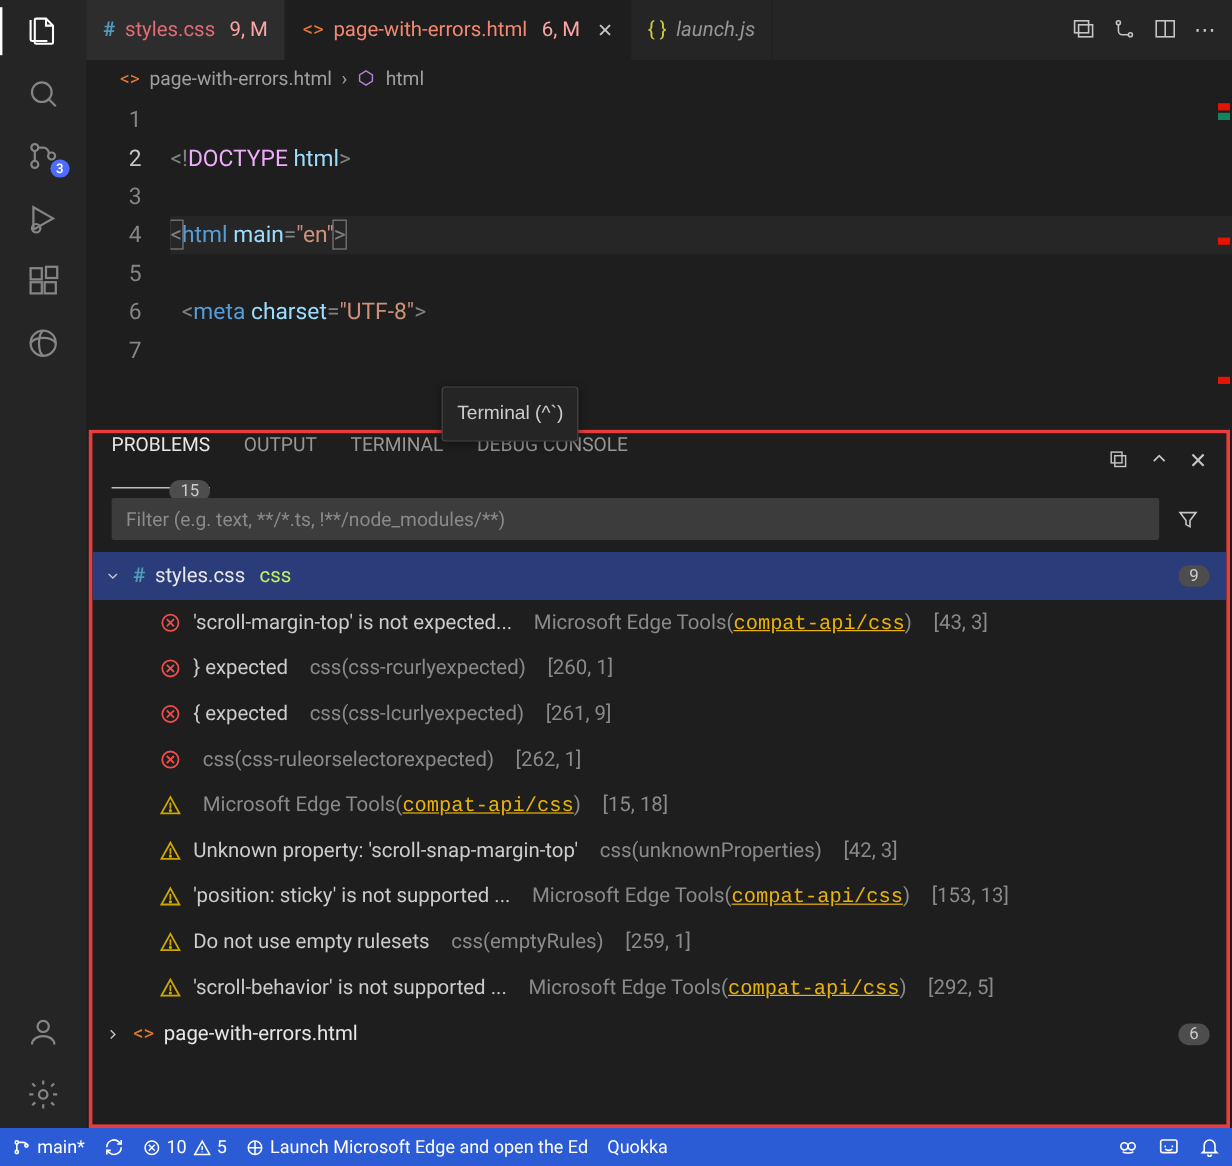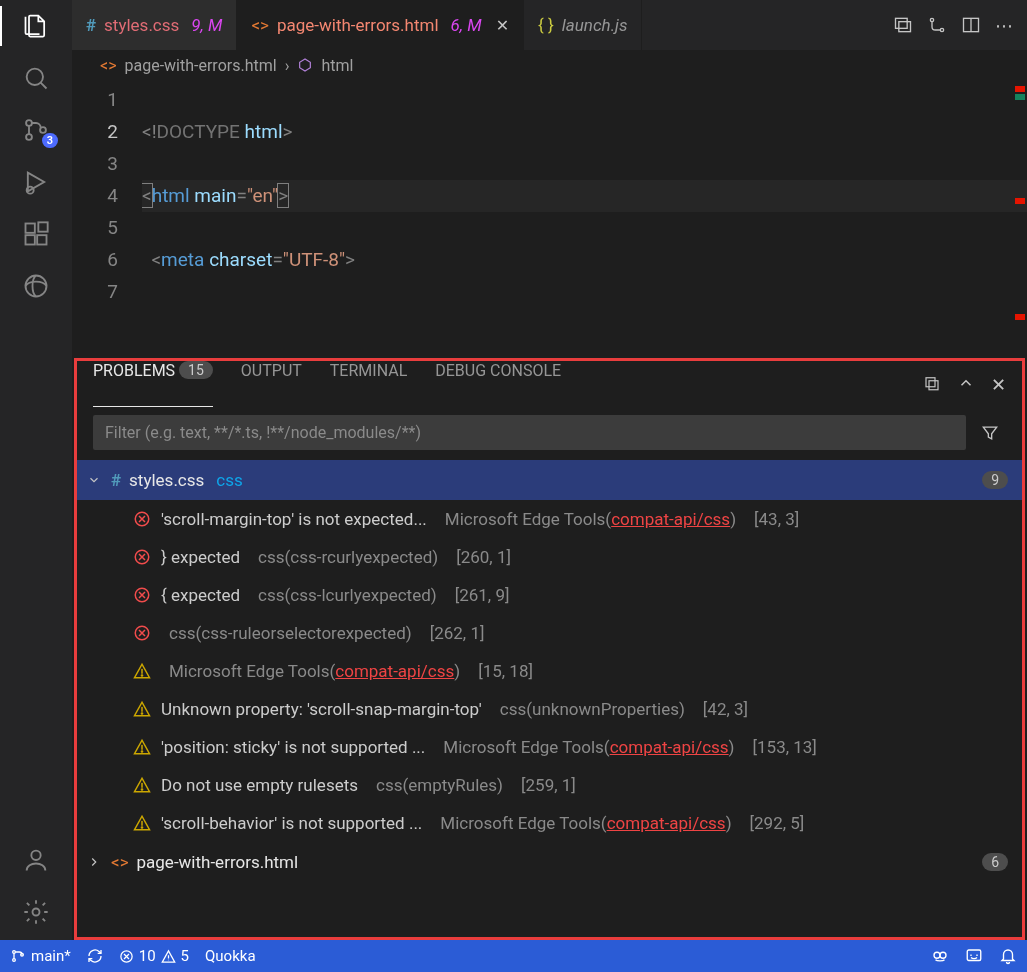--- a/index.html
+++ b/index.html
@@ -11,63 +11,63 @@
 .activity-bar .icon.active::before { content:""; position:absolute; left:-20px; top:-4px; bottom:-4px; width:2px; background:#fff; }
 .activity-bar .spacer { flex:1; }
 .badge { position:absolute; bottom:-2px; right:-6px; background:#4d6bfe; color:#fff; font-size:11px; border-radius:10px; padding:1px 5px; font-weight:600; }
 .editor-area { flex:1; display:flex; flex-direction:column; min-width:0; }
 .tab-bar { height:50px; background:#252526; display:flex; align-items:center; }
 .tab { height:100%; padding:0 14px; display:flex; align-items:center; gap:8px; font-size:17px; color:#969696; background:#2d2d2d; border-right:1px solid #1e1e1e; cursor:pointer; position:relative; }
 .tab.active { background:#1e1e1e; color:#e8e8e8; }
 .tab .fname { color:#e06c75; }
 .tab.active .fname { color:#e8e8e8; }
 .tab .diag { margin-left:4px; }
-.tab .diag.err { color:#d946ef;font-style:italic; }
+.tab .diag.err { color:#fca5a5; }
 .tab .close { color:#c5c5c5; margin-left:6px; font-size:16px; }
 .tab-actions { margin-left:auto; display:flex; gap:14px; padding-right:14px; color:#c5c5c5; }
 .tab-actions span { cursor:pointer; }
 .breadcrumb { height:30px; padding-left:28px; display:flex; align-items:center; gap:8px; font-size:16px; color:#a0a0a0; background:#1e1e1e; }
 .breadcrumb svg { flex-shrink:0; }
 .code-area { flex:0 0 auto; font-family:"SF Mono",Menlo,Consolas,monospace; font-size:19px; line-height:32px; display:flex; position:relative; background:#1e1e1e; padding-top:4px; }
 .gutter { width:70px; text-align:right; padding-right:24px; color:#858585; user-select:none; }
 .code { flex:1; white-space:pre; color:#d4d4d4; position:relative; overflow:hidden; }
 .code .line { height:32px; }
 .tk-punct { color:#808080; }
-.tk-doctype { color:#737373; }
+.tk-doctype { color:#f0abfc; }
 .tk-tag { color:#569cd6; }
 .tk-attr { color:#9cdcfe; }
 .tk-str { color:#ce9178; }
 .cursor-line { background:rgba(255,255,255,0.04); }
 .hl-box { outline:1px solid #7f7f7f; }
 .tooltip { position:absolute; top:242px; left:296px; background:#252526; border:1px solid #454545; padding:6px 12px; color:#ccc; font-size:16px; font-family:-apple-system,sans-serif; border-radius:3px; box-shadow:0 2px 8px rgba(0,0,0,.4); }
 .panel { flex:1; display:flex; flex-direction:column; background:#1e1e1e; border:3px solid #e93d3d; margin-left:2px; margin-right:2px; min-height:0; }
 .panel-tabs { display:flex; align-items:center; height:46px; padding:0 16px; gap:28px; font-size:16px; }
-.panel-tabs .ptab { color:#969696; cursor:pointer; display:flex; align-items:flex-start; gap:4px; height:100%; }
+.panel-tabs .ptab { color:#969696; cursor:pointer; display:flex; align-items:flex-end; gap:20px; height:100%;flex-direction:column; }
 .panel-tabs .ptab.active { color:#e7e7e7; border-bottom:1px solid #e7e7e7; }
 .pcount { background:#4d4d4d; color:#ccc; border-radius:11px; padding:1px 9px; font-size:14px; }
 .panel-tabs .pactions { margin-left:auto; display:flex; gap:16px; color:#c5c5c5; }
 .panel-tabs .pactions span { cursor:pointer; }
 .filter-row { padding:8px 16px 10px 16px; display:flex; gap:8px; }
 .filter-input { flex:1; background:#3c3c3c; border:none; color:#ccc; padding:8px 12px; font-size:16px; outline:none; border-radius:2px; }
 .filter-input::placeholder { color:#8a8a8a; }
 .filter-icon { width:32px; display:flex; align-items:center; justify-content:center; color:#c5c5c5; cursor:pointer; }
 .problems-list { flex:1; overflow:auto; font-size:17px; }
 .file-row { display:flex; align-items:center; height:40px; padding:0 14px 0 8px; gap:8px; cursor:pointer; }
 .file-row.selected { background:#2b3c7a; }
 .file-row .chev { width:18px; display:flex; justify-content:center; color:#c5c5c5; }
 .file-row .ficon { color:#519aba; }
 .file-row .ficon.html { color:#e37933; }
 .file-row .fname { color:#e7e7e7; }
-.file-row .flang { color:#0ea5e9; margin-left:4px; }
+.file-row .flang { color:#bef264; margin-left:4px; }
 .file-row .fcount { margin-left:auto; background:#4d4d4d; color:#ccc; border-radius:11px; padding:1px 9px; font-size:14px; }
 .problem-row { display:flex; align-items:center; height:38px; padding-left:56px; padding-right:14px; gap:10px; cursor:pointer; white-space:nowrap; overflow:hidden; }
 .problem-row .picon { flex-shrink:0; }
 .problem-row .msg { color:#cccccc; overflow:hidden; text-overflow:ellipsis; }
 .problem-row .src { color:#8a8a8a; margin-left:8px; flex-shrink:0; }
-.problem-row .link { color:#ef4444; text-decoration:underline; }
+.problem-row .link { color:#eab308; text-decoration:underline;font-family:Liberation Mono, monospace; }
 .problem-row .loc { color:#8a8a8a; margin-left:8px; flex-shrink:0; }
 .status-bar { height:32px; background:#2b5cd6; color:#fff; display:flex; align-items:center; font-size:15px; padding:0 10px; gap:16px; }
 .status-bar .sitem { display:flex; align-items:center; gap:5px; cursor:pointer; }
 .status-bar .sright { margin-left:auto; display:flex; gap:16px; }
 svg { display:block; }
 .minimap-strip { position:absolute; right:2px; top:0; width:14px; height:100%; }
 .minimap-strip .m { position:absolute; right:0; width:10px; height:6px; }
 </style>
 </head>
 <body>
@@ -196,20 +196,21 @@
       <div class="code">
 <div class="line"><span class="tk-punct">&lt;!</span><span class="tk-doctype">DOCTYPE</span> <span class="tk-attr">html</span><span class="tk-punct">&gt;</span></div>
 <div class="line cursor-line"><span class="hl-box"><span class="tk-punct">&lt;</span></span><span class="tk-tag">html</span> <span class="tk-attr">main</span><span class="tk-punct">=</span><span class="tk-str">"en"</span><span class="hl-box"><span class="tk-punct">&gt;</span></span></div>
 <div class="line">  <span class="tk-punct">&lt;</span><span class="tk-tag">meta</span> <span class="tk-attr">charset</span><span class="tk-punct">=</span><span class="tk-str">"UTF-8"</span><span class="tk-punct">&gt;</span></div>
 
 
 
 
 
       </div>
+      <div class="tooltip">Terminal (^`)</div>
       <div class="minimap-strip">
         <div class="m" style="top:6px;background:#e51400"></div>
         <div class="m" style="top:14px;background:#14825d"></div>
         <div class="m" style="top:118px;background:#e51400"></div>
         <div class="m" style="top:234px;background:#e51400"></div>
       </div>
     </div>
 
     <div class="panel">
       <div class="panel-tabs">
@@ -395,20 +396,27 @@
         <circle cx="12" cy="12" r="9"></circle>
         <path d="m8 8 8 8M16 8l-8 8"></path>
       </svg>
     <span>10</span>
     <svg width="15" height="15" viewBox="0 0 24 24" fill="none" stroke="currentColor" stroke-width="2">
         <path d="M12 3 2 21h20z"></path>
         <path d="M12 10v5m0 2v1"></path>
       </svg>
     <span>5</span>
   </div>
+  <div class="sitem">
+    <svg width="15" height="15" viewBox="0 0 24 24" fill="none" stroke="currentColor" stroke-width="2">
+        <circle cx="12" cy="12" r="9"></circle>
+        <path d="M12 3v18M3 12h18"></path>
+      </svg>
+    <span>Launch Microsoft Edge and open the Ed</span>
+  </div>
   <div class="sitem">Quokka</div>
   <div class="sright">
     <div class="sitem">
         <svg width="18" height="18" viewBox="0 0 24 24" fill="none" stroke="currentColor" stroke-width="1.8">
           <circle cx="8" cy="11" r="4"></circle>
           <circle cx="16" cy="11" r="4"></circle>
           <path d="M6 17c2 2 10 2 12 0"></path>
         </svg>
       </div>
     <div class="sitem">

